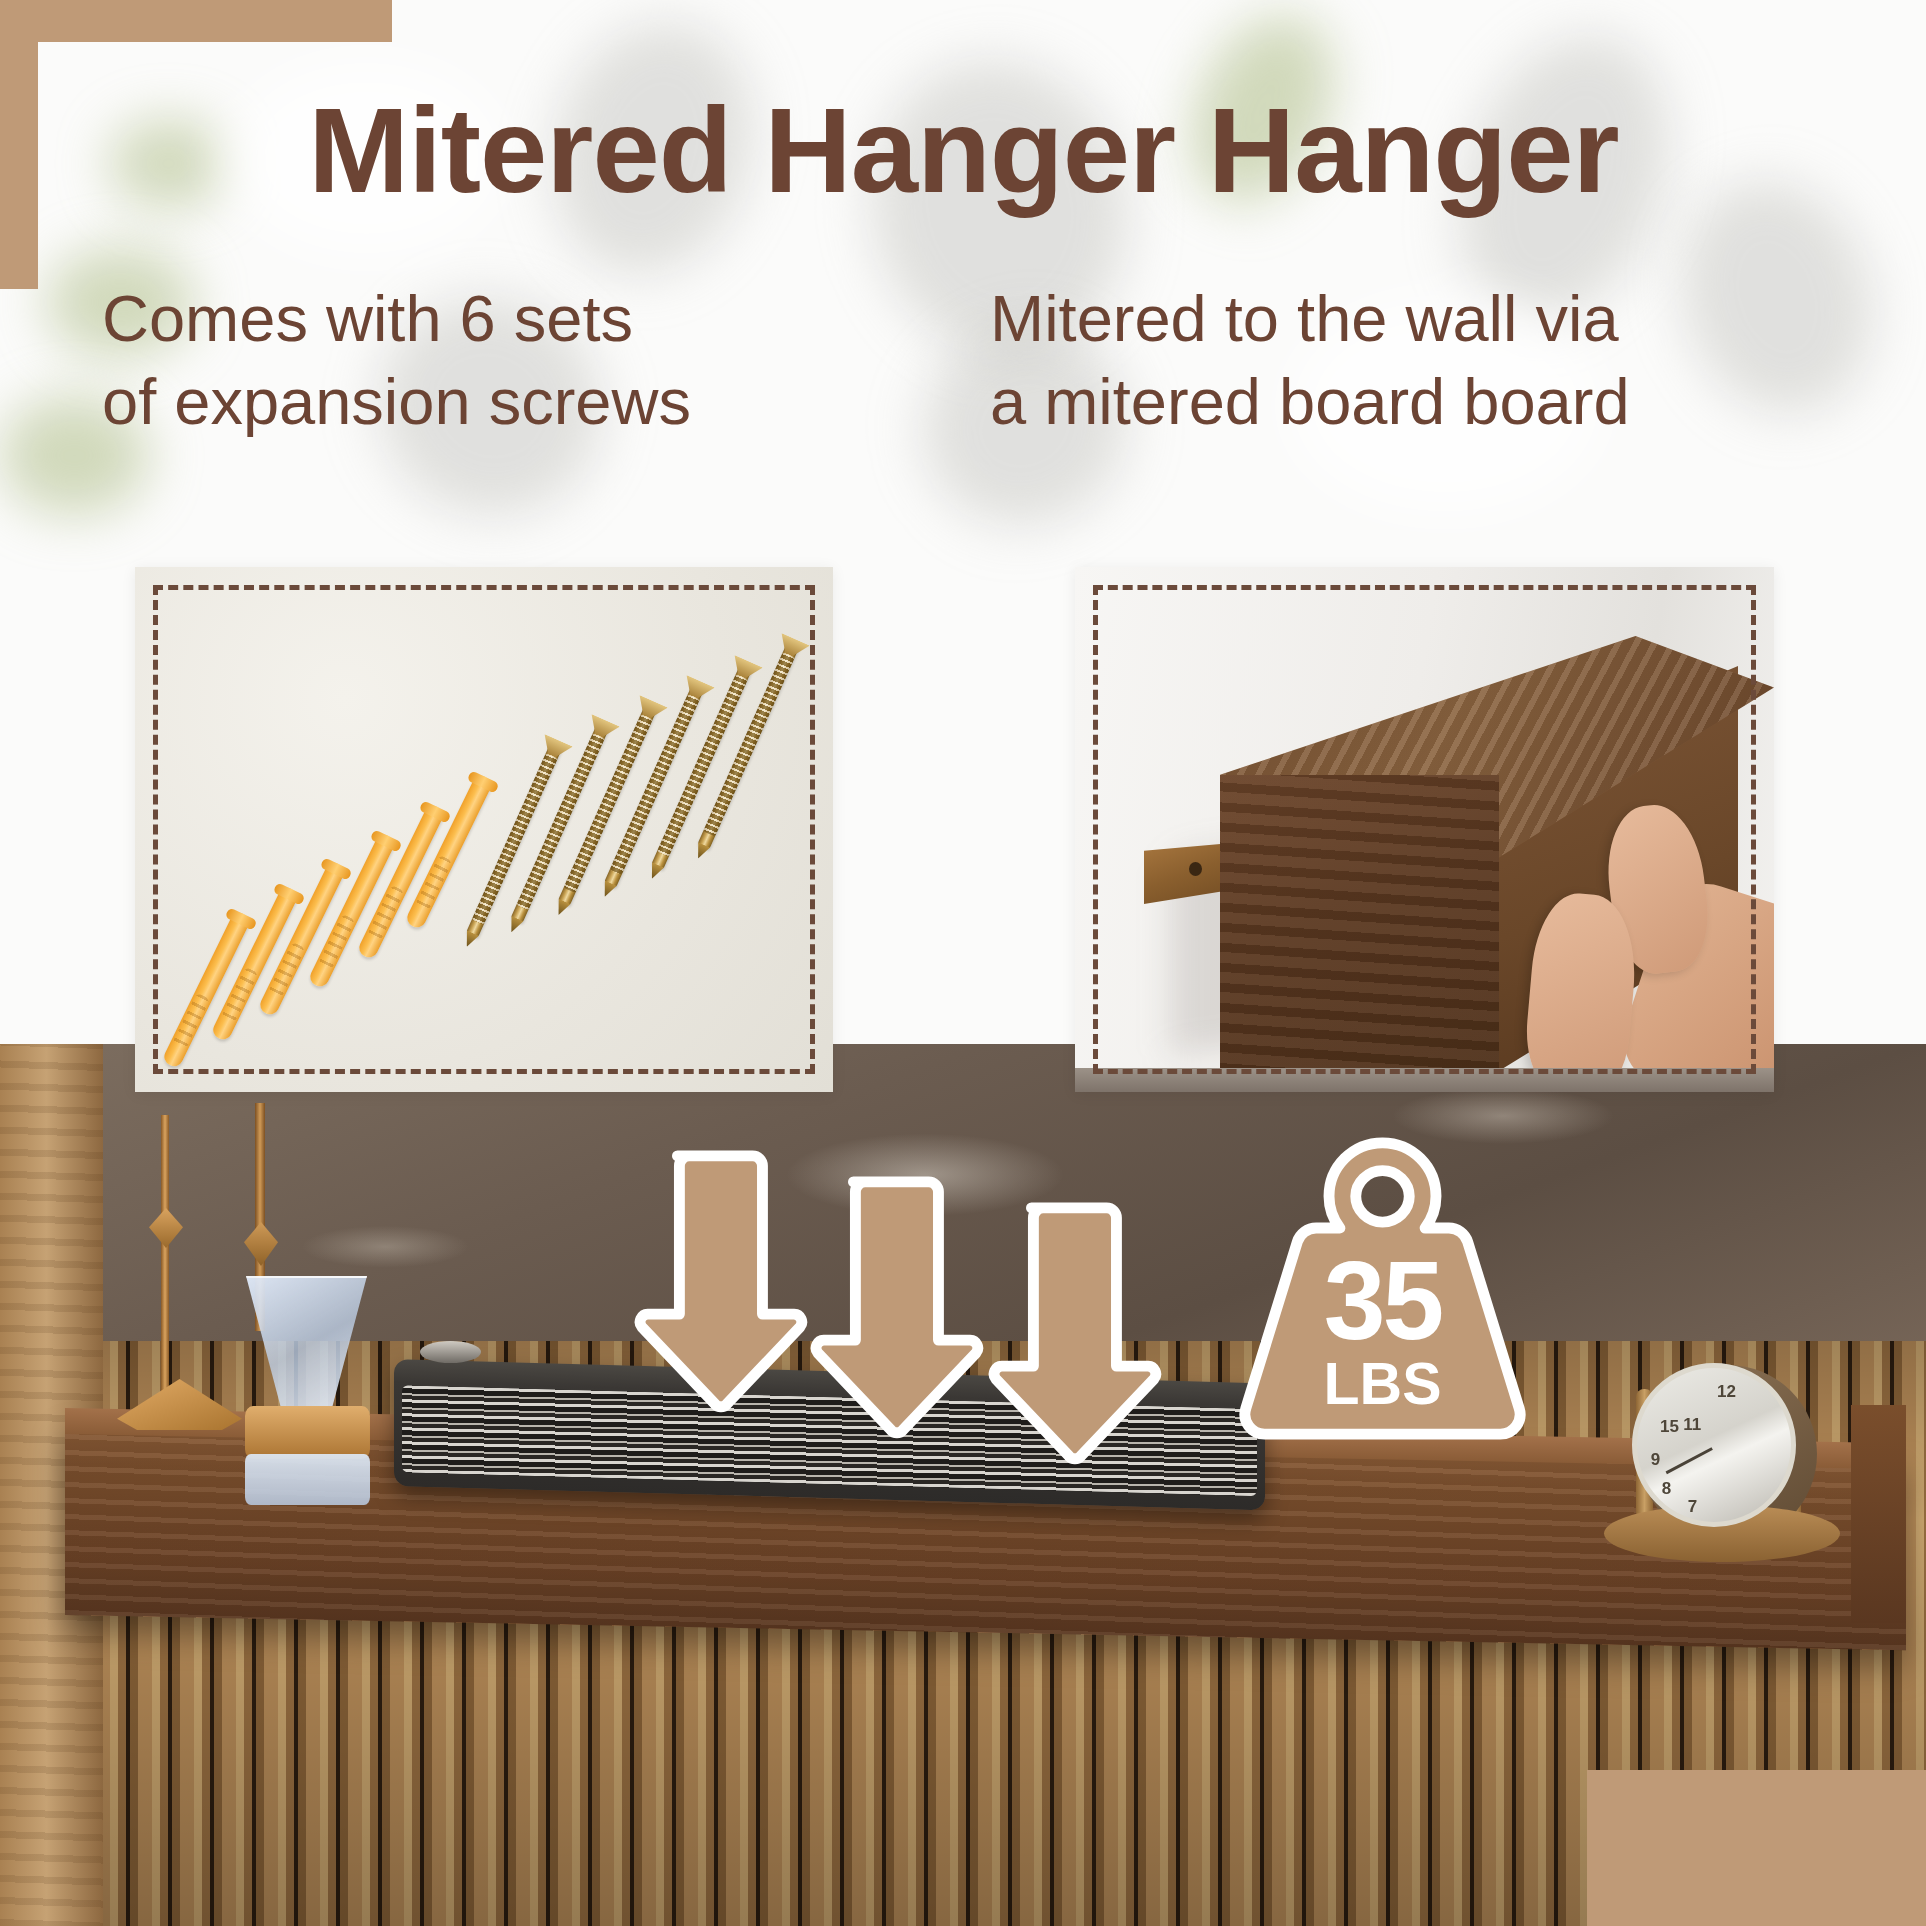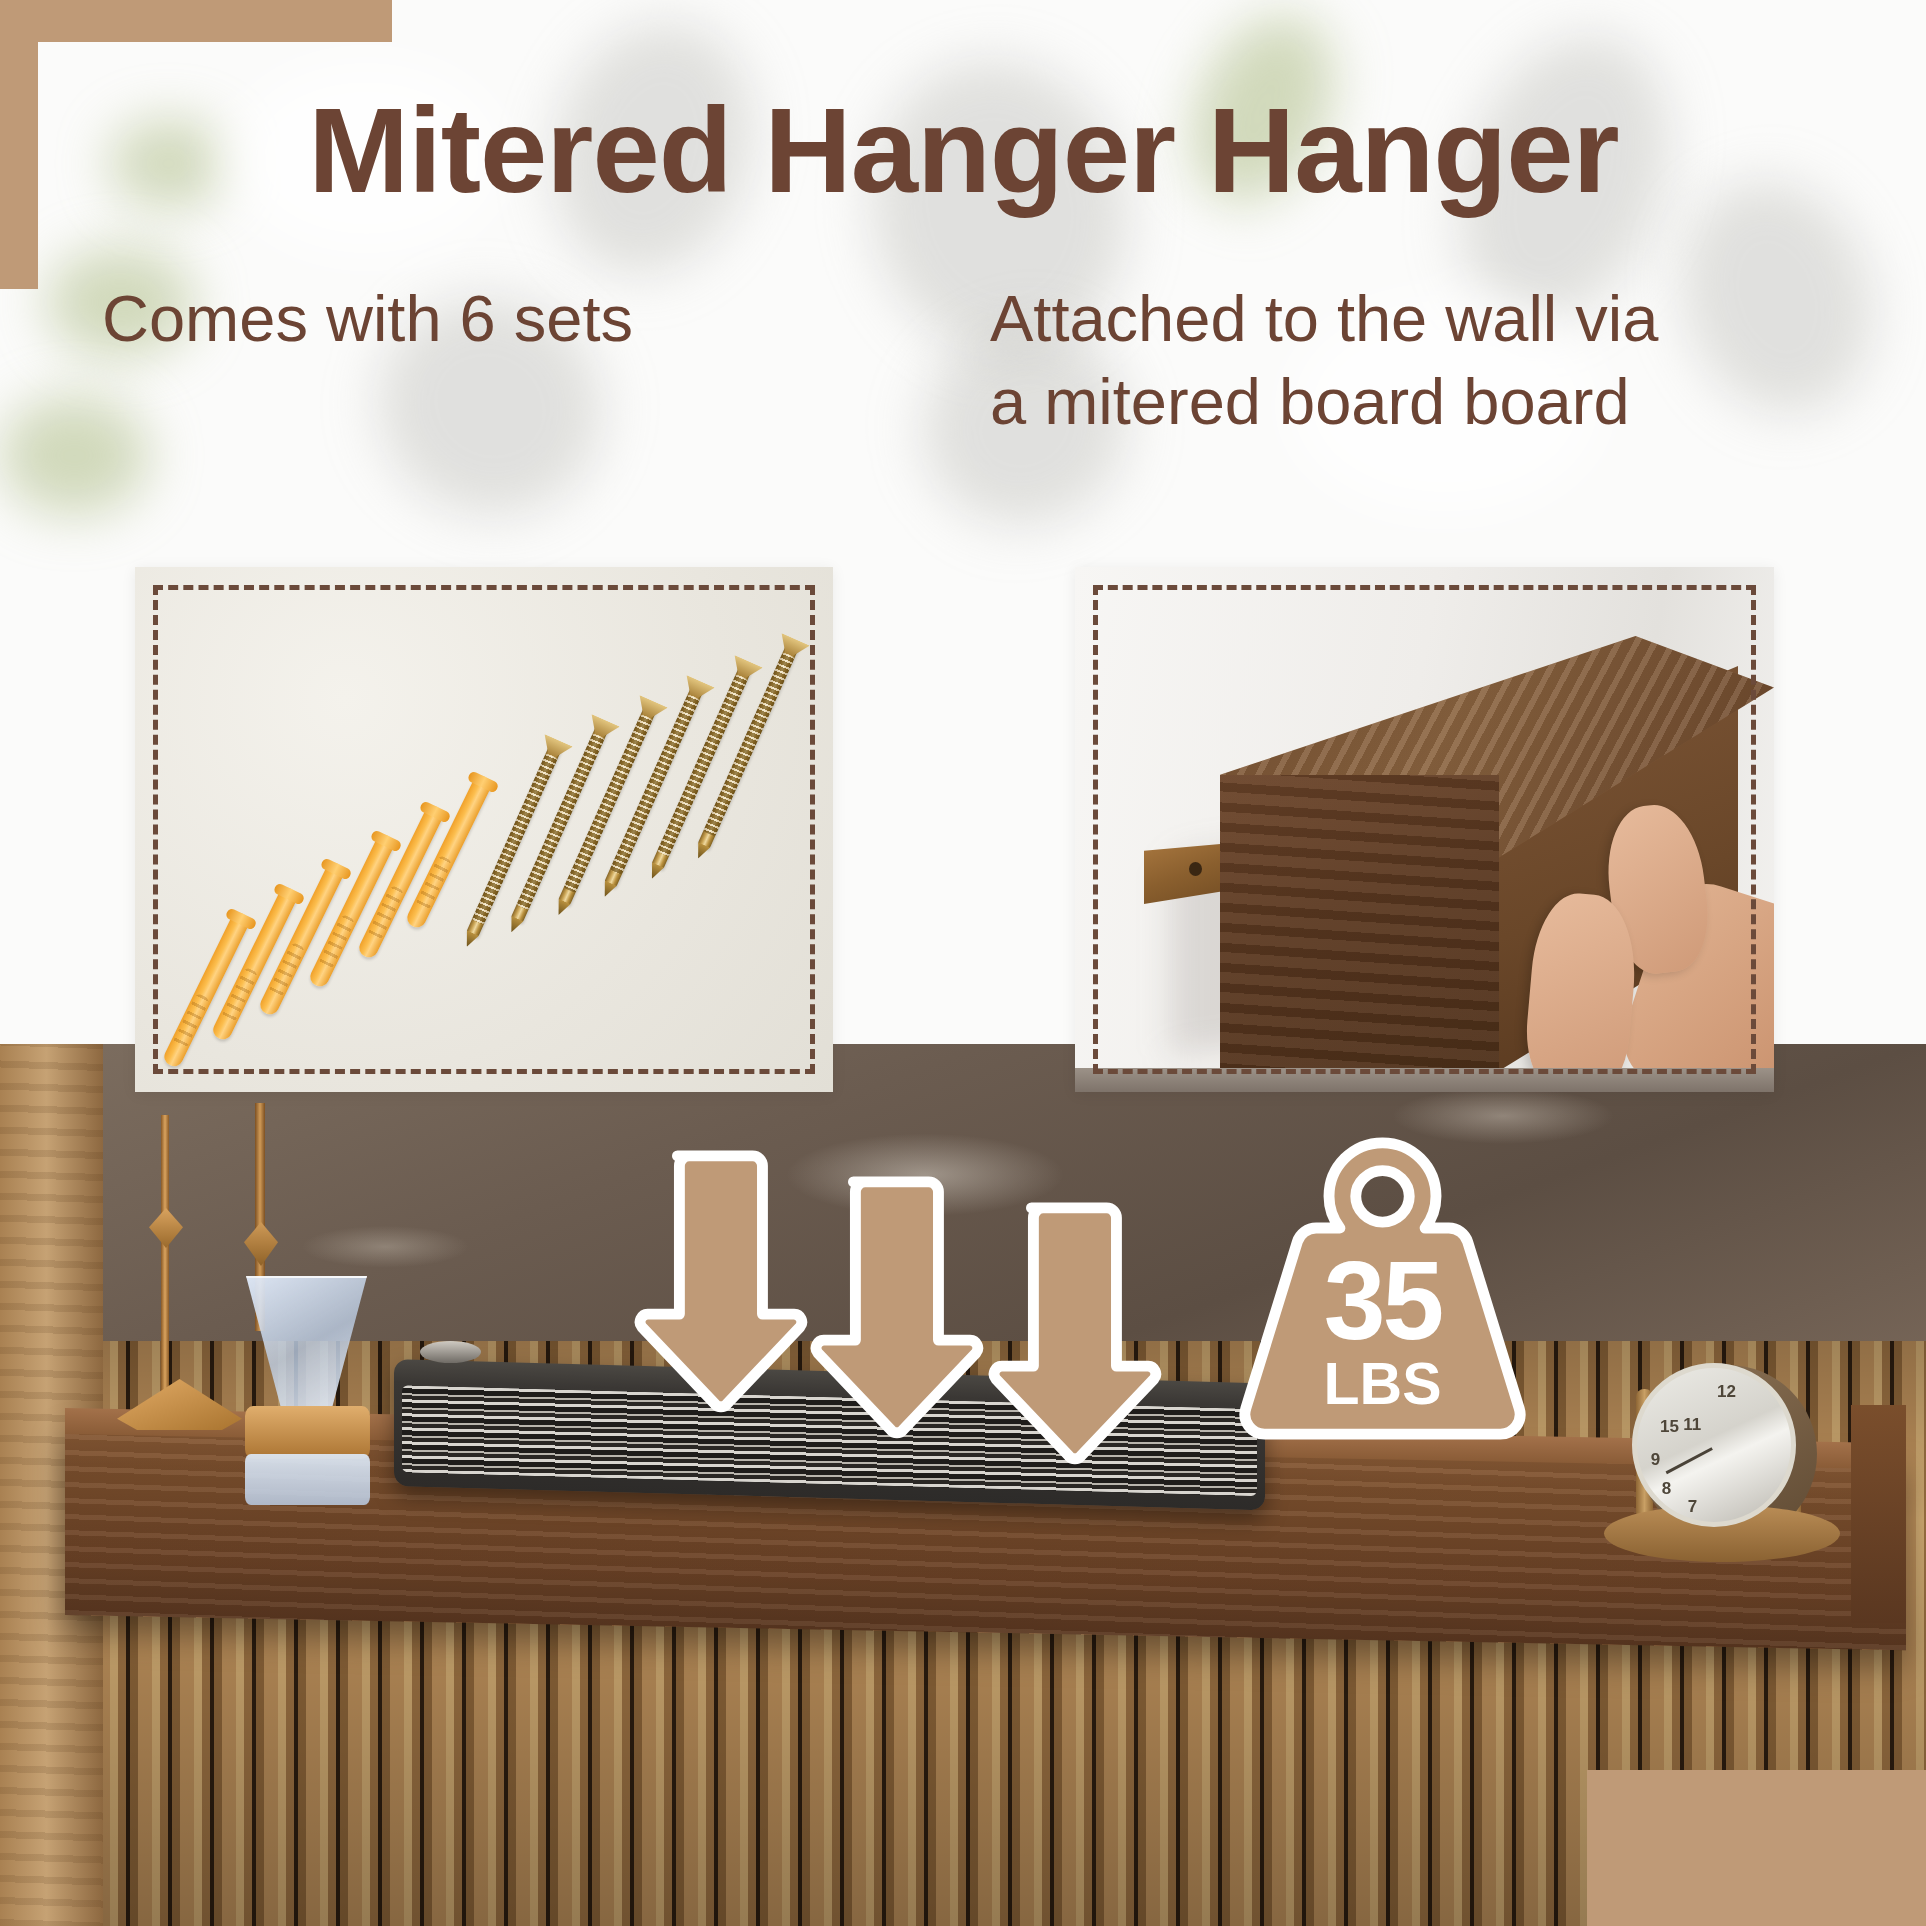--- a/index.html
+++ b/index.html
@@ -275,23 +275,24 @@
   <div class="leafblur lf-white" style="left:228px;top:59px;width:277px;height:198px;"></div>
   <div class="leafblur lf-white" style="left:1287px;top:297px;width:317px;height:218px;"></div>
 
   <div id="corner-tl-h"></div>
   <div id="corner-tl-v"></div>
 
   <h1 id="page-title">Mitered Hanger Hanger</h1>
 
   <div id="subhead-left" class="subhead">
     <div>Comes with 6 sets</div>
+    <div>of expansion screws</div>
   </div>
   <div id="subhead-right" class="subhead">
-    <div>Attached to the wall via</div>
+    <div>Mitered to the wall via</div>
     <div>a mitered board board</div>
   </div>
 </div>
 
 <div id="scene">
   <div id="marble"></div>
   <div id="slats"></div>
   <div id="left-trim"></div>
 
   <div id="cand-stem"></div>

